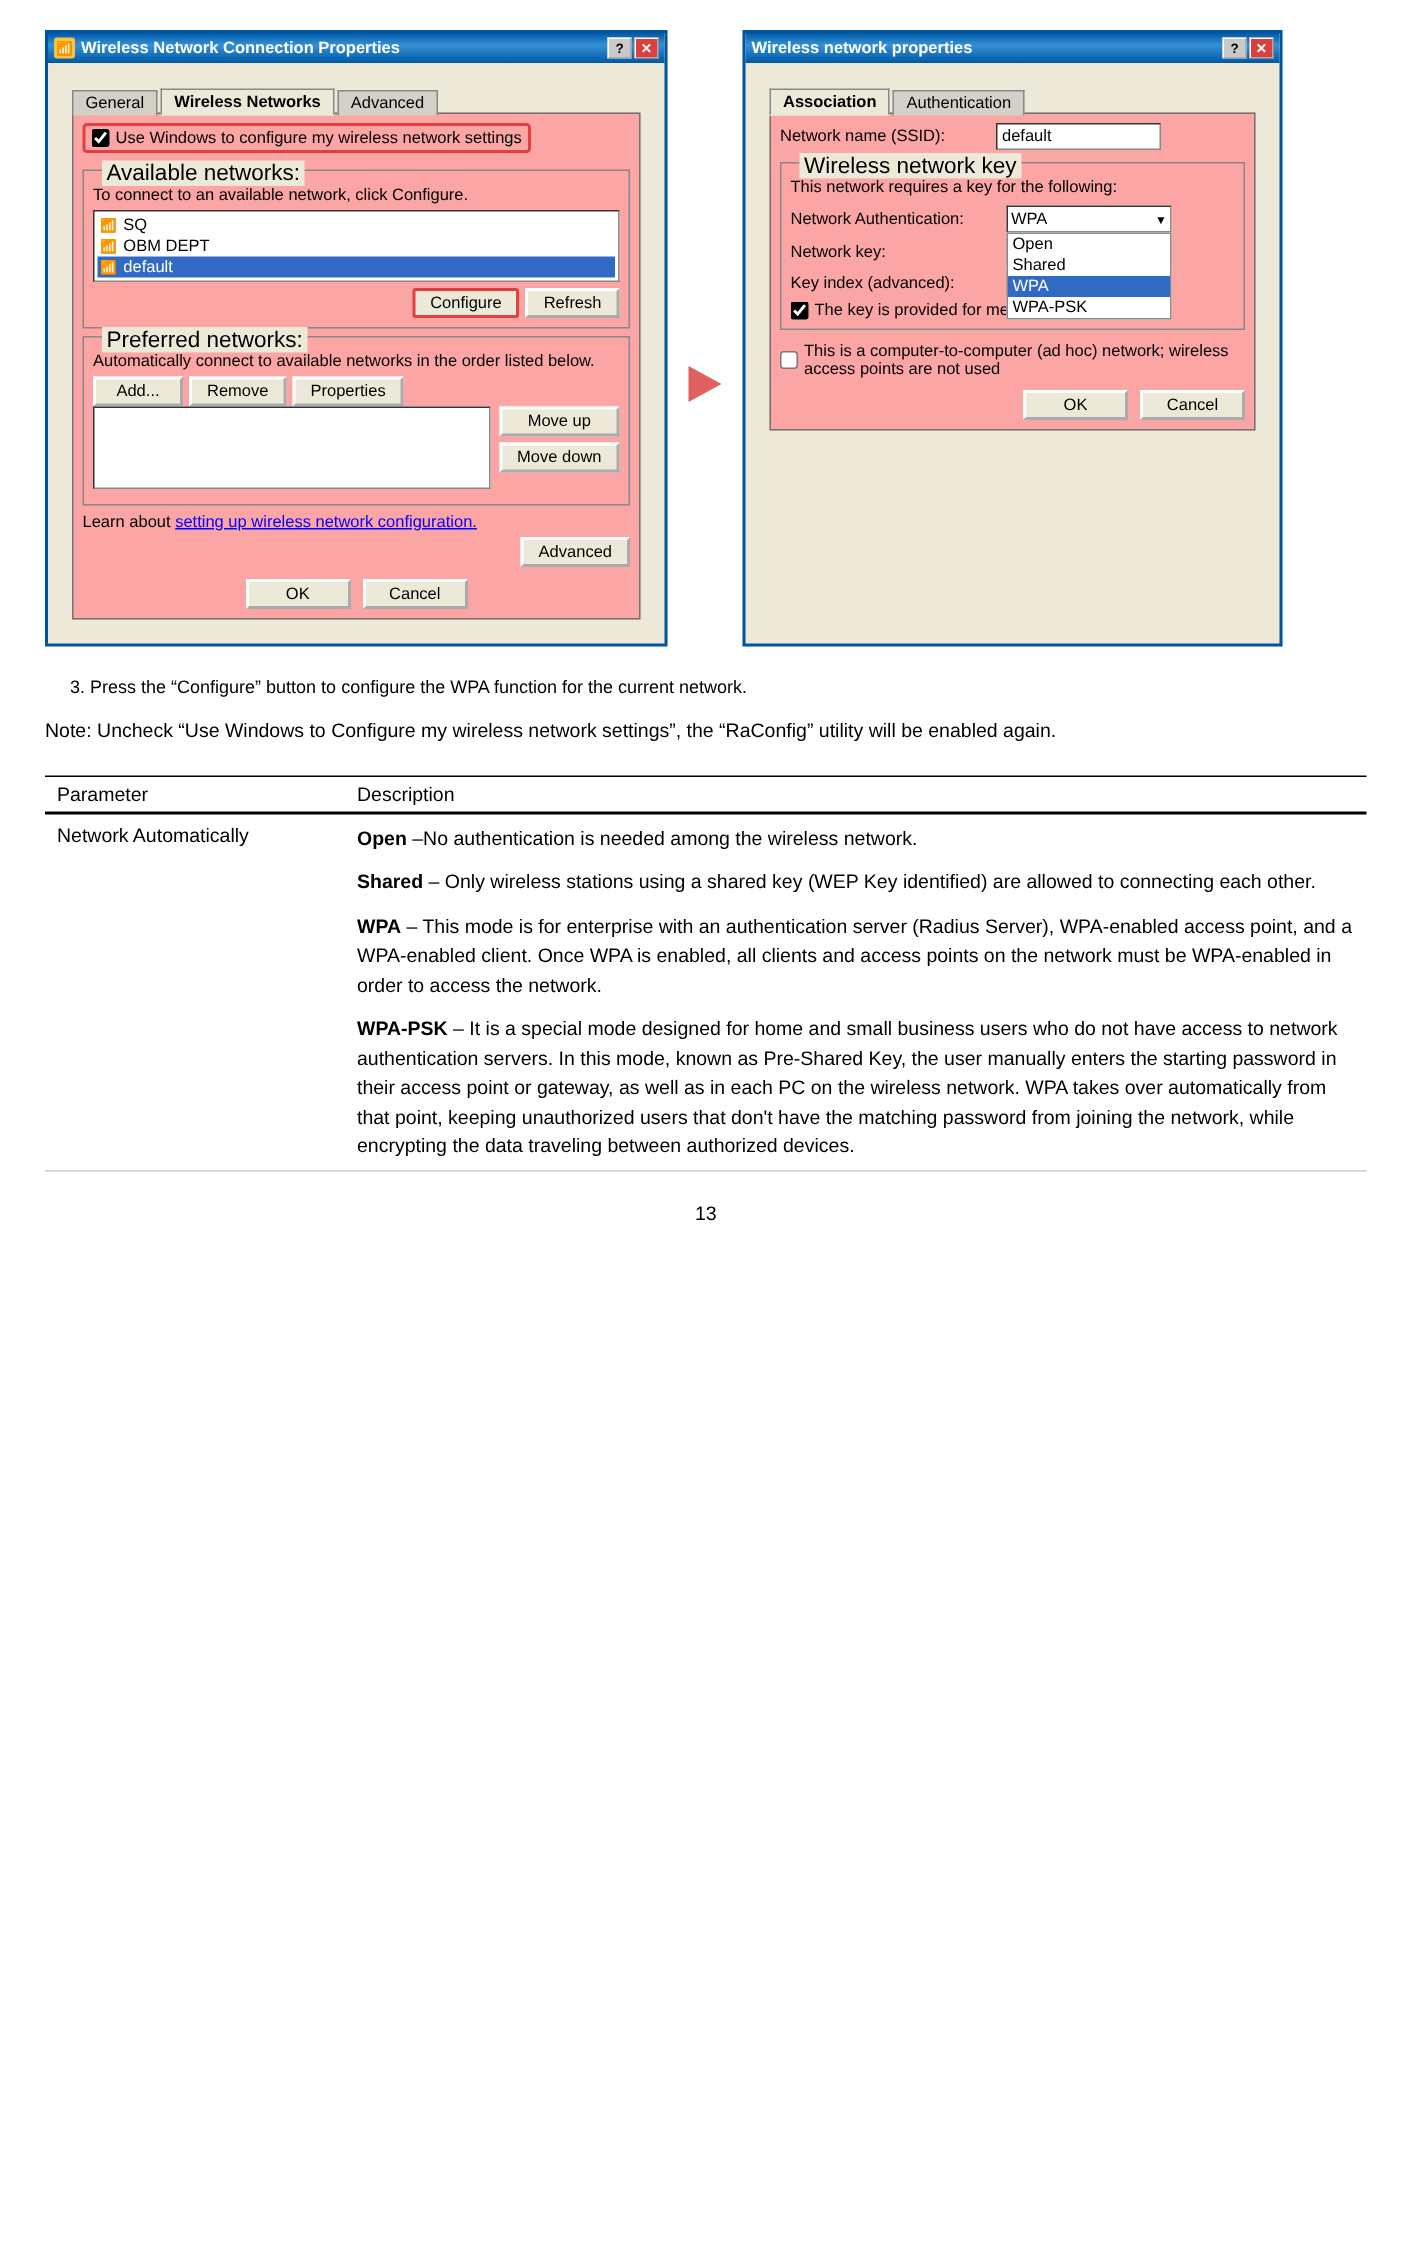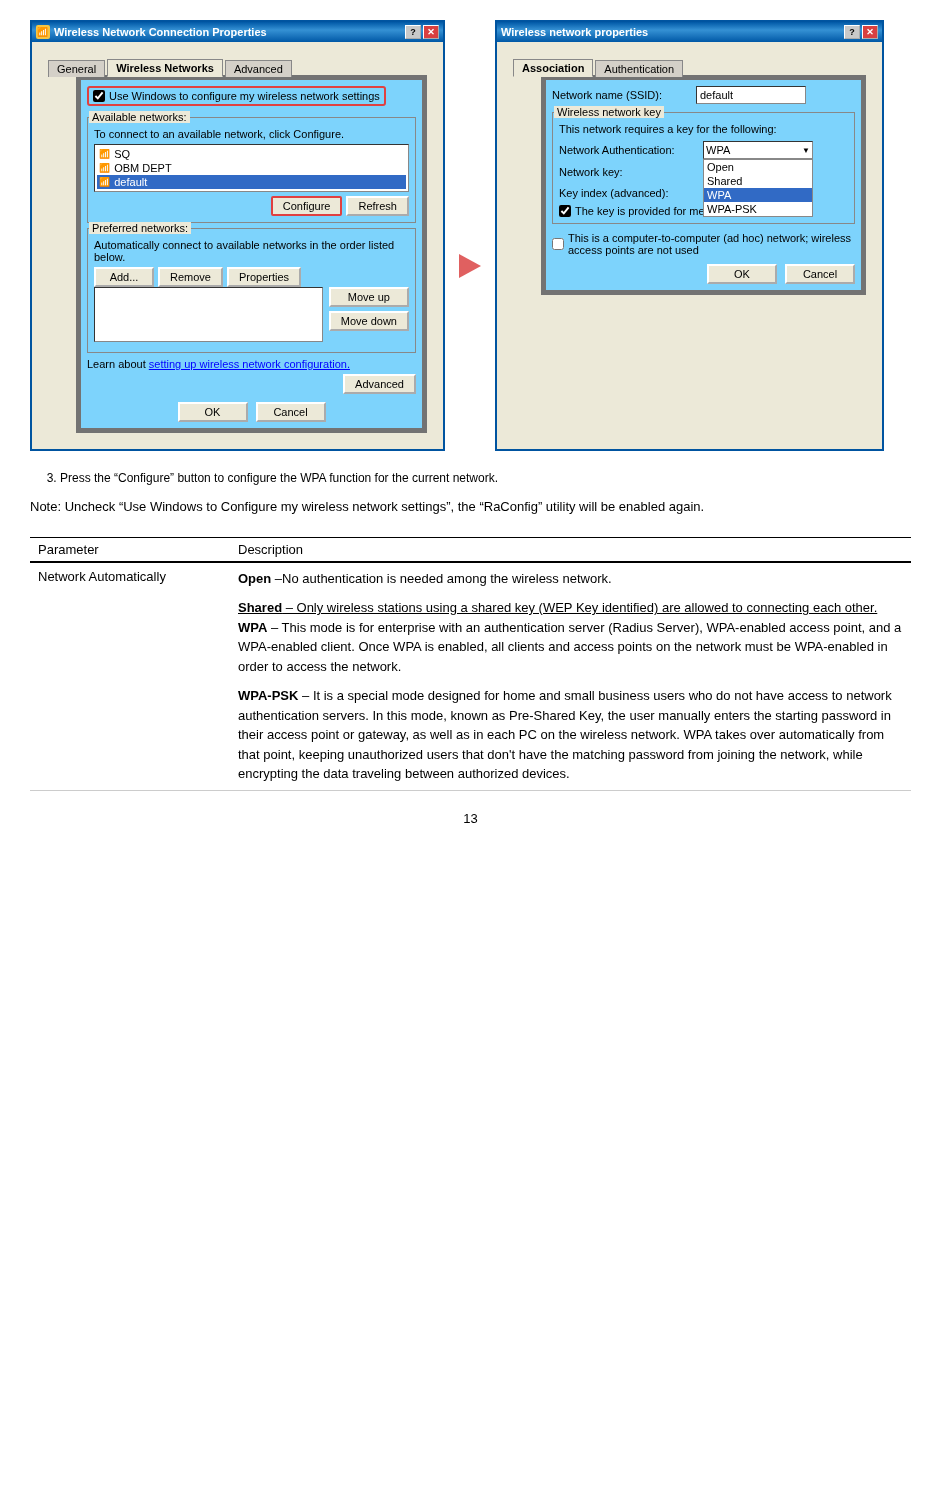--- a/index.html
+++ b/index.html
@@ -94,41 +94,40 @@
       position: relative;
       top: 1px;
     }
     .tab.active {
       background: #ece9d8;
       font-weight: bold;
       border-bottom: 1px solid #ece9d8;
       z-index: 2;
     }
     .tab-content {
-      border: 5px solid #737373;
-      background: #7dd3fc;
+      border: 1px solid #737373;
+      background: #fca5a5;
       padding: 6px;
       font-size: 11px;
-      margin-left: 28px;
     }
 
     
     .group-box {
       border: 1px solid #888;
       margin: 5px 0;
       padding: 4px 6px 6px 6px;
       position: relative;
     }
     .group-box-title {
       position: absolute;
       top: -7px;
-      left: 1px;
+      left: 12px;
       background: #ece9d8;
       padding: 0 3px;
-      font-size: 11px;
+      font-size: 15px;
       font-family: Tahoma, Arial, sans-serif;
     }
 
     
     .xp-btn {
       background: #ece9d8;
       border: 2px outset #fff;
       padding: 2px 10px;
       font-size: 11px;
       font-family: Tahoma, Arial, sans-serif;
@@ -177,21 +176,21 @@
     .arrow-right {
       width: 0;
       height: 0;
       border-top: 12px solid transparent;
       border-bottom: 12px solid transparent;
       border-left: 22px solid #e06060;
     }
 
     
     .dialog1 { width: 415px; }
-    .dialog2 { width: 389px; }
+    .dialog2 { width: 360px; }
 
     
     .pref-list {
       background: #fff;
       border: 1px inset #888;
       height: 55px;
       margin-bottom: 4px;
     }
 
     
@@ -557,21 +556,21 @@
       <th>Description</th>
     </tr>
   </thead>
   <tbody>
     <tr>
       <td>Network Automatically</td>
       <td class="param-desc">
         <p style="margin-bottom:10px;">
           <span class="param-term">Open</span><span> –No authentication is needed among the wireless network.</span>
         </p>
-        <p style="text-decoration:underline;">
+        <p style="margin-bottom:10px;">
           <span class="param-term">Shared</span><span> – Only wireless stations using a shared key (WEP Key identified) are allowed to connecting each other.</span>
         </p>
         <p style="margin-bottom:10px;">
           <span class="param-term">WPA</span><span> – This mode is for enterprise with an authentication server (Radius Server), WPA-enabled access point, and a WPA-enabled client. Once WPA is enabled, all clients and access points on the network must be WPA-enabled in order to access the network.</span>
         </p>
         <p>
           <span class="param-term">WPA-PSK</span><span> – It is a special mode designed for home and small business users who do not have access to network authentication servers. In this mode, known as Pre-Shared Key, the user manually enters the starting password in their access point or gateway, as well as in each PC on the wireless network. WPA takes over automatically from that point, keeping unauthorized users that don't have the matching password from joining the network, while encrypting the data traveling between authorized devices.</span>
         </p>
       </td>
     </tr>

